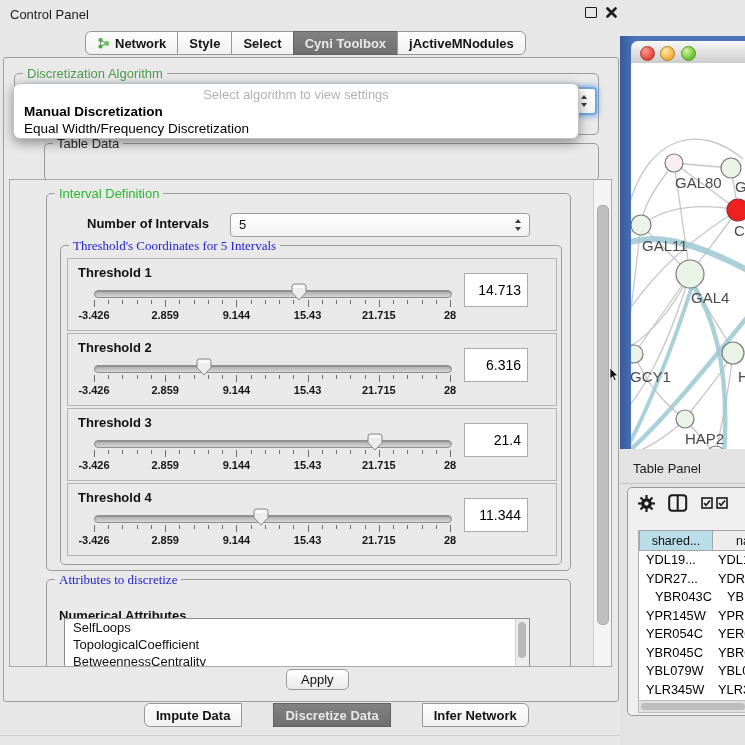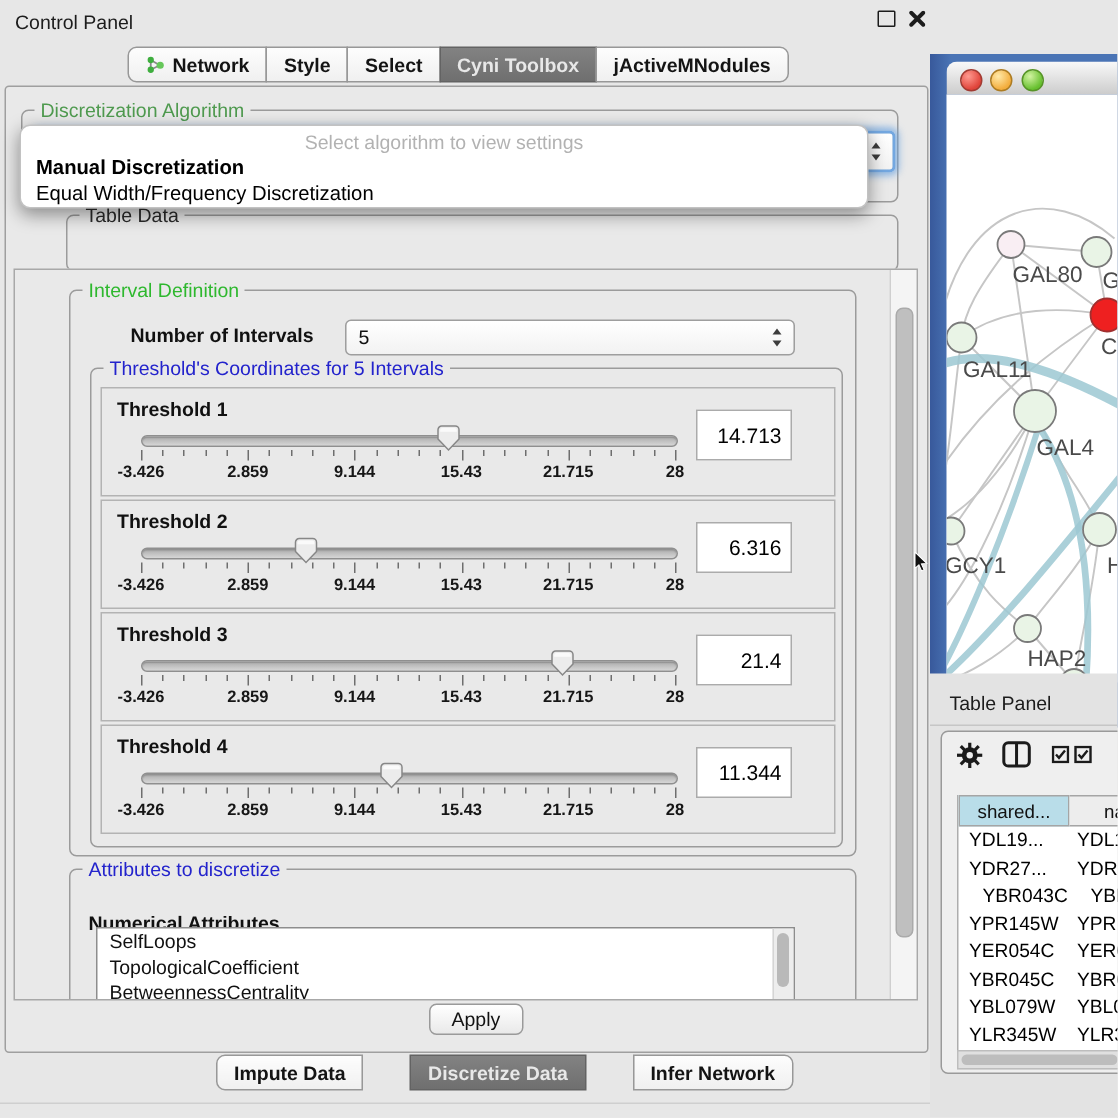--- a/index.html
+++ b/index.html
@@ -21,21 +21,21 @@
   .tab:last-child{border-radius:0 6px 6px 0;}
   .tab.sel{background:linear-gradient(#828282,#6f6f6f);color:#e8e8e8;border-color:#636363;}
   .tabicon{margin-right:5px;display:inline-flex;}
 
   .outer-panel{left:3px;top:57px;width:614px;height:643px;border:1px solid #9f9f9f;
                border-radius:3px;background:#e9e9e9;}
 
   .groupbox{position:absolute;border:1px solid #9b9b9b;border-radius:5px;}
   .legend{position:absolute;top:-8px;left:8px;background:#e9e9e9;padding:0 4px;font-size:13px;white-space:nowrap;}
   .legend.green{color:#2eb82e;}
-  .legend.blue{color:#2323cc;}
+  .legend.blue{color:#2323cc;font-family:Liberation Serif, serif;}
   .legend.plain{color:#2a2a2a;}
 
   .combo{position:absolute;background:linear-gradient(#ffffff,#f2f2f2);border:1px solid #9e9e9e;
          border-radius:4px;font-size:13px;color:#111;line-height:20px;padding:1px 22px 1px 8px;
          white-space:nowrap;overflow:hidden;}
   .stepper{position:absolute;right:7px;top:50%;transform:translateY(-50%);width:7px;height:12px;}
   .stepper:before,.stepper:after{content:"";position:absolute;left:0;border-left:3.5px solid transparent;
          border-right:3.5px solid transparent;}
   .stepper:before{top:0;border-bottom:4.5px solid #3c3c3c;}
   .stepper:after{bottom:0;border-top:4.5px solid #3c3c3c;}

